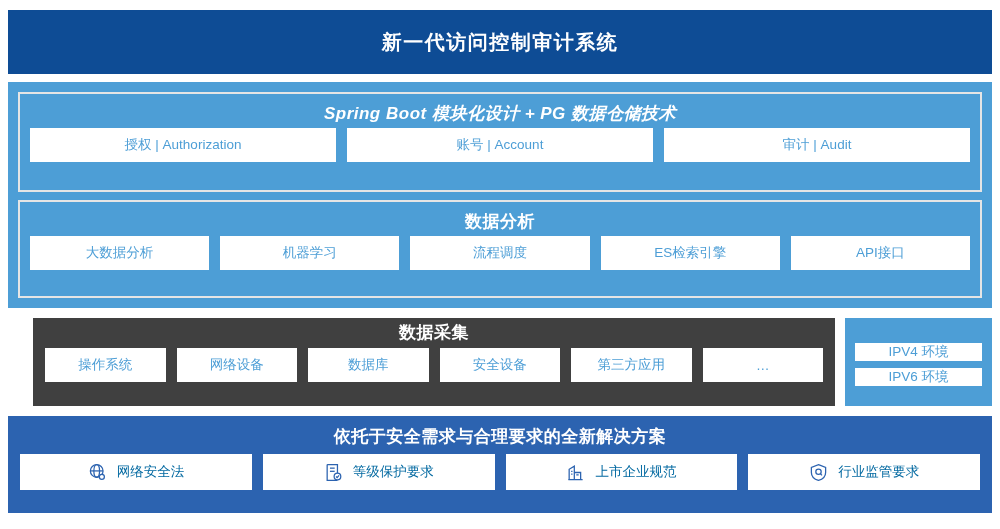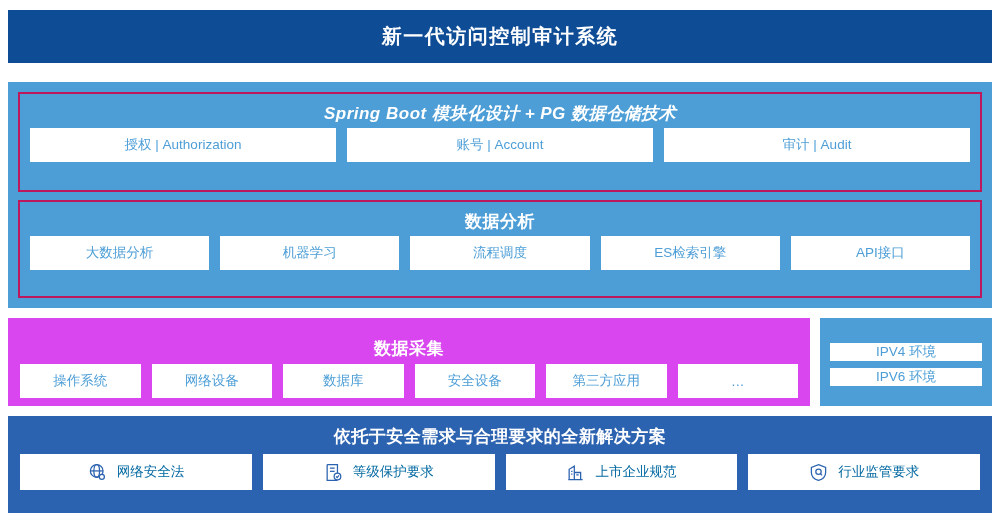--- a/index.html
+++ b/index.html
@@ -21,21 +21,21 @@
     box-sizing: border-box;
     padding: 0 8px;
   }
 
   
   .header {
     position: absolute;
     left: 8px;
     top: 10px;
     width: 984px;
-    height: 53px;
+    height: 64px;
     background: #0e4c95;
     display: flex;
     align-items: center;
     justify-content: center;
   }
   .header-title {
     color: #ffffff;
     font-size: 20px;
     font-weight: bold;
     letter-spacing: 1.5px;
@@ -47,21 +47,21 @@
     left: 8px;
     top: 82px;
     width: 984px;
     height: 226px;
     background: #4d9ed6;
     box-sizing: border-box;
     padding: 10px;
   }
 
   .framed-group {
-    border: 2px solid #be185d;
+    border: 2px solid #e5e5e5;
     box-sizing: border-box;
     padding: 6px 10px 10px 10px;
   }
   .group-title {
     color: #ffffff;
     text-align: center;
     font-size: 17px;
     font-weight: bold;
     font-style: italic;
     line-height: 28px;
@@ -94,23 +94,24 @@
     position: absolute;
     left: 8px;
     top: 318px;
     width: 984px;
     height: 88px;
     display: flex;
     gap: 10px;
   }
   .collect-panel {
     width: 802px;
-    background: #d946ef;
-    box-sizing: border-box;
-    padding: 16px 12px 10px 12px;
+    background: #404040;
+    box-sizing: border-box;
+    padding: 0 12px 10px 12px;
+    margin-left: 25px;
   }
   .collect-panel .group-title {
     font-style: normal;
     line-height: 30px;
   }
   .env-panel {
     flex: 1 1 auto;
     background: #4d9ed6;
     box-sizing: border-box;
     padding: 25px 10px;

